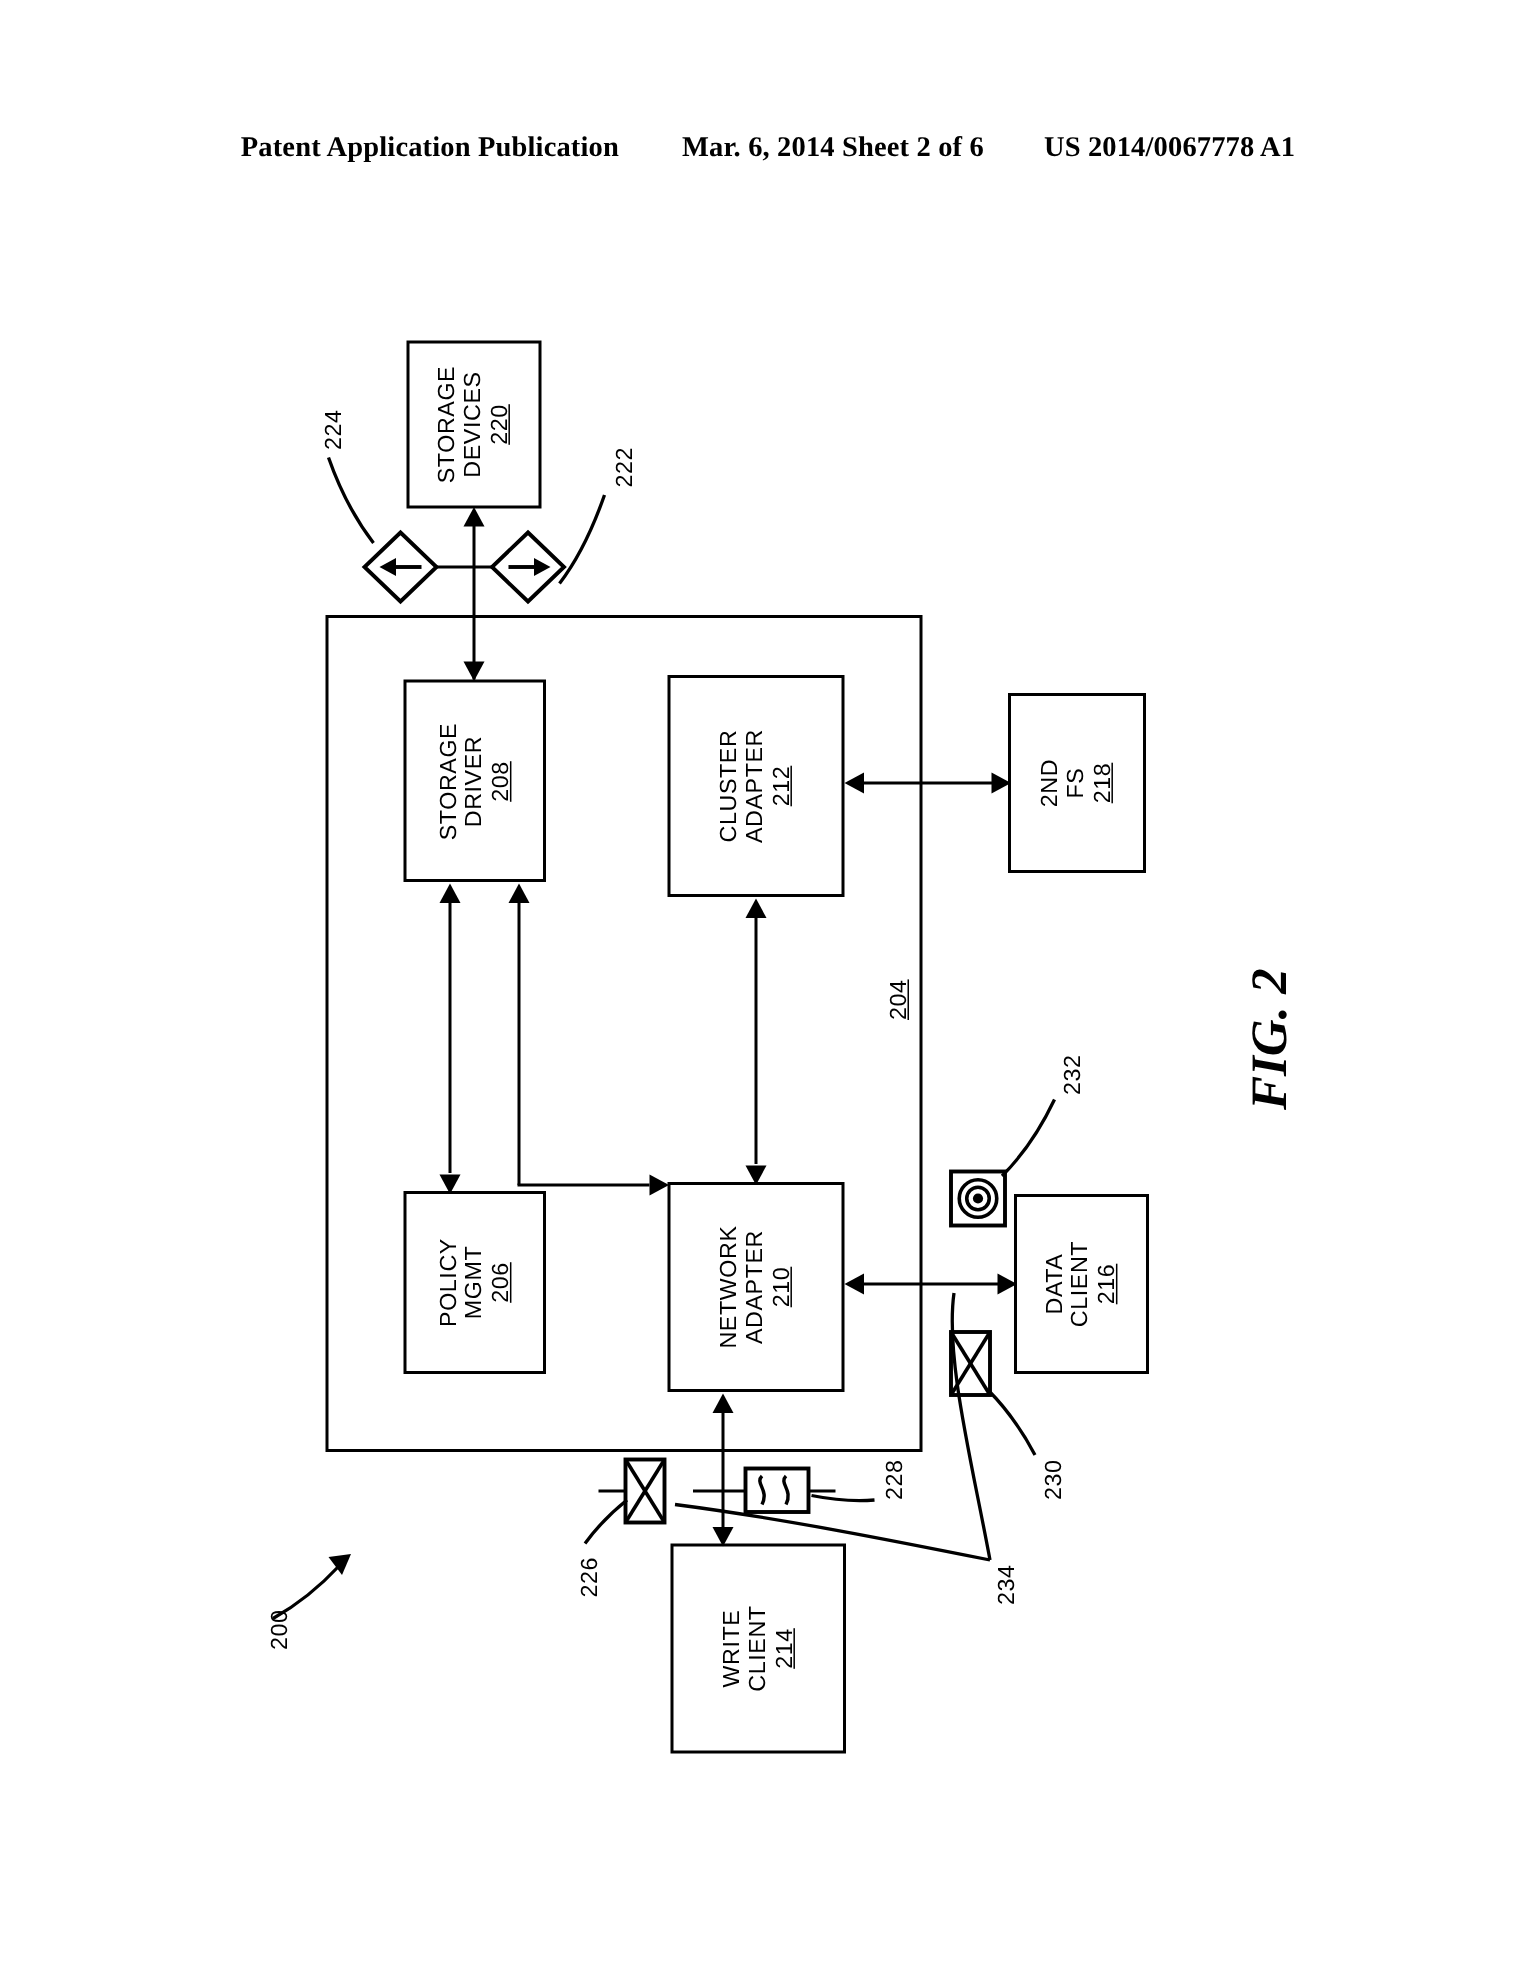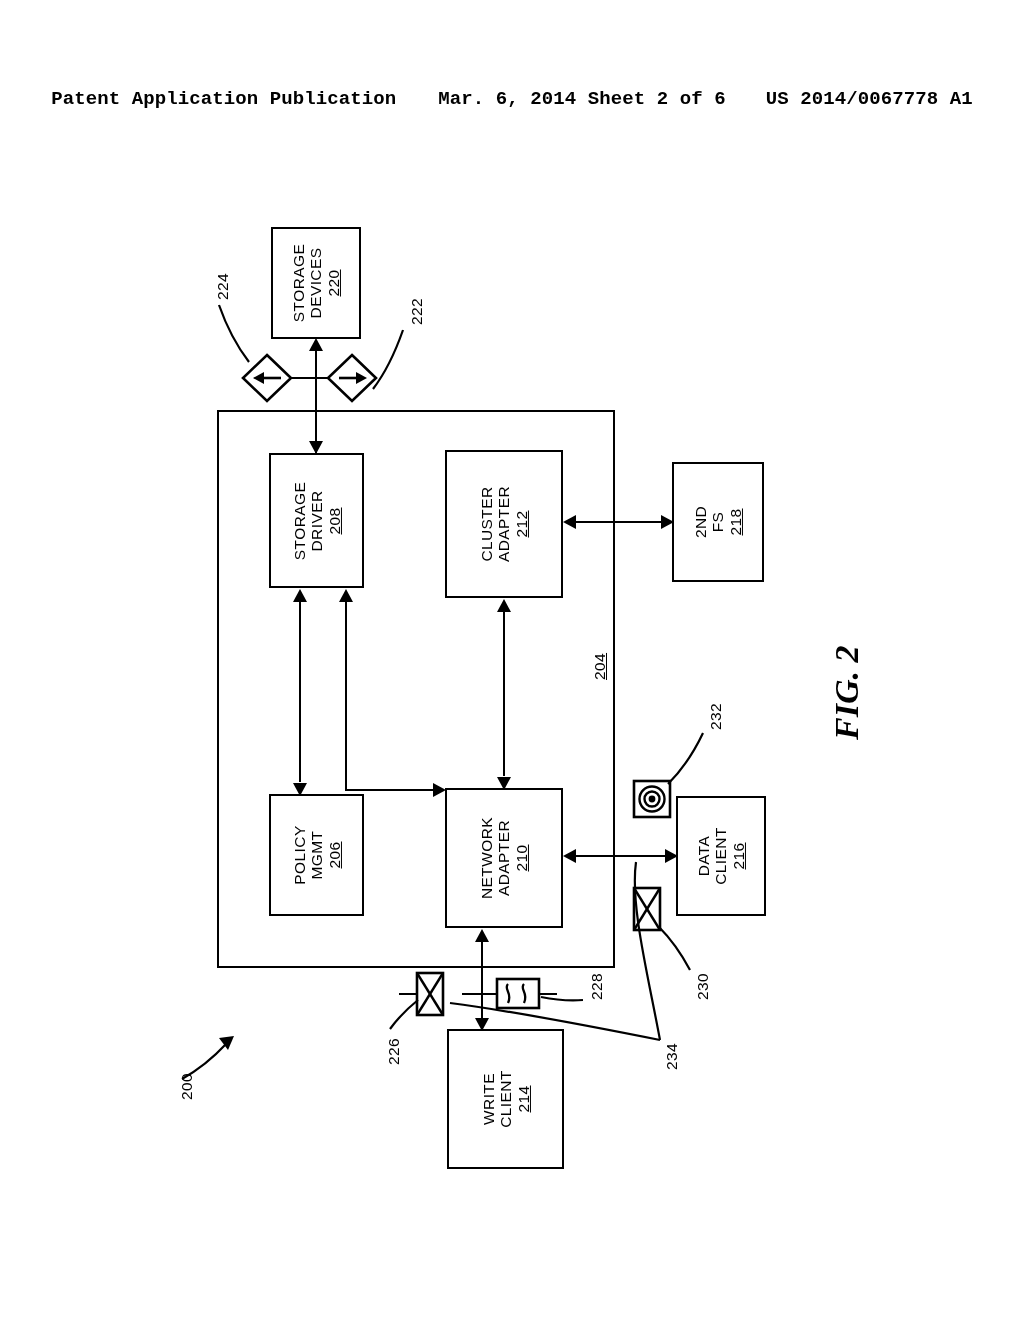--- a/index.html
+++ b/index.html
@@ -1,20 +1,20 @@
 <!DOCTYPE html>
 <html><head>
 <meta charset="utf-8">
 <style>
   html,body{margin:0;padding:0;background:#ffffff;}
   body{width:1024px;height:1320px;position:relative;overflow:hidden;
        font-family:"Liberation Sans", sans-serif;color:#000;}
 
   .hdr{position:absolute;top:88px;left:0;width:1024px;text-align:center;
-       font-family:Liberation Mono, monospace;font-weight:bold;font-size:19px;
+       font-family:Liberation Serif, serif;font-weight:bold;font-size:19px;
        letter-spacing:.1px;white-space:nowrap;}
   .hdr span{display:inline-block;}
   .hdr .h1{margin-right:42px;}
   .hdr .h2{margin-right:40px;}
 
   
   #figure{position:absolute;left:0;top:0;width:1024px;height:1320px;}
 
   .box{position:absolute;border:2.2px solid #000;background:#fff;box-sizing:border-box;}
   .boxlabel{position:absolute;left:50%;top:50%;

